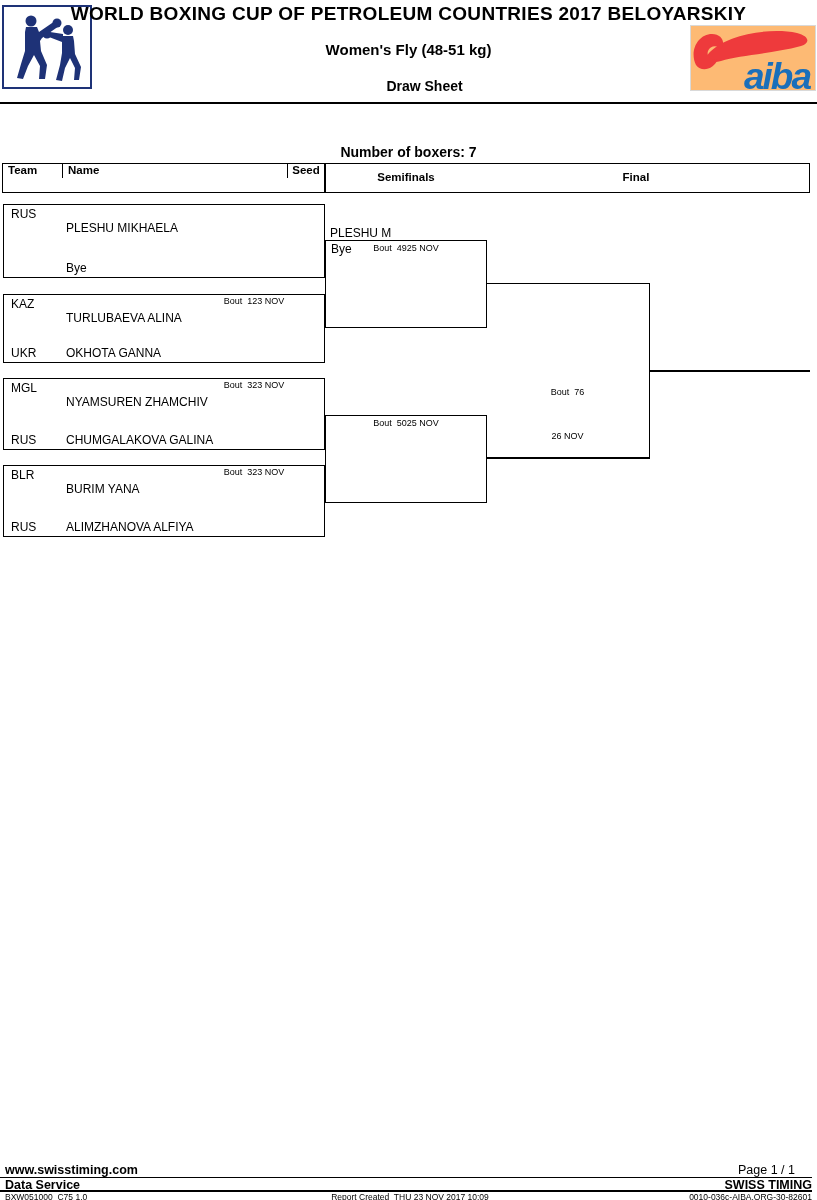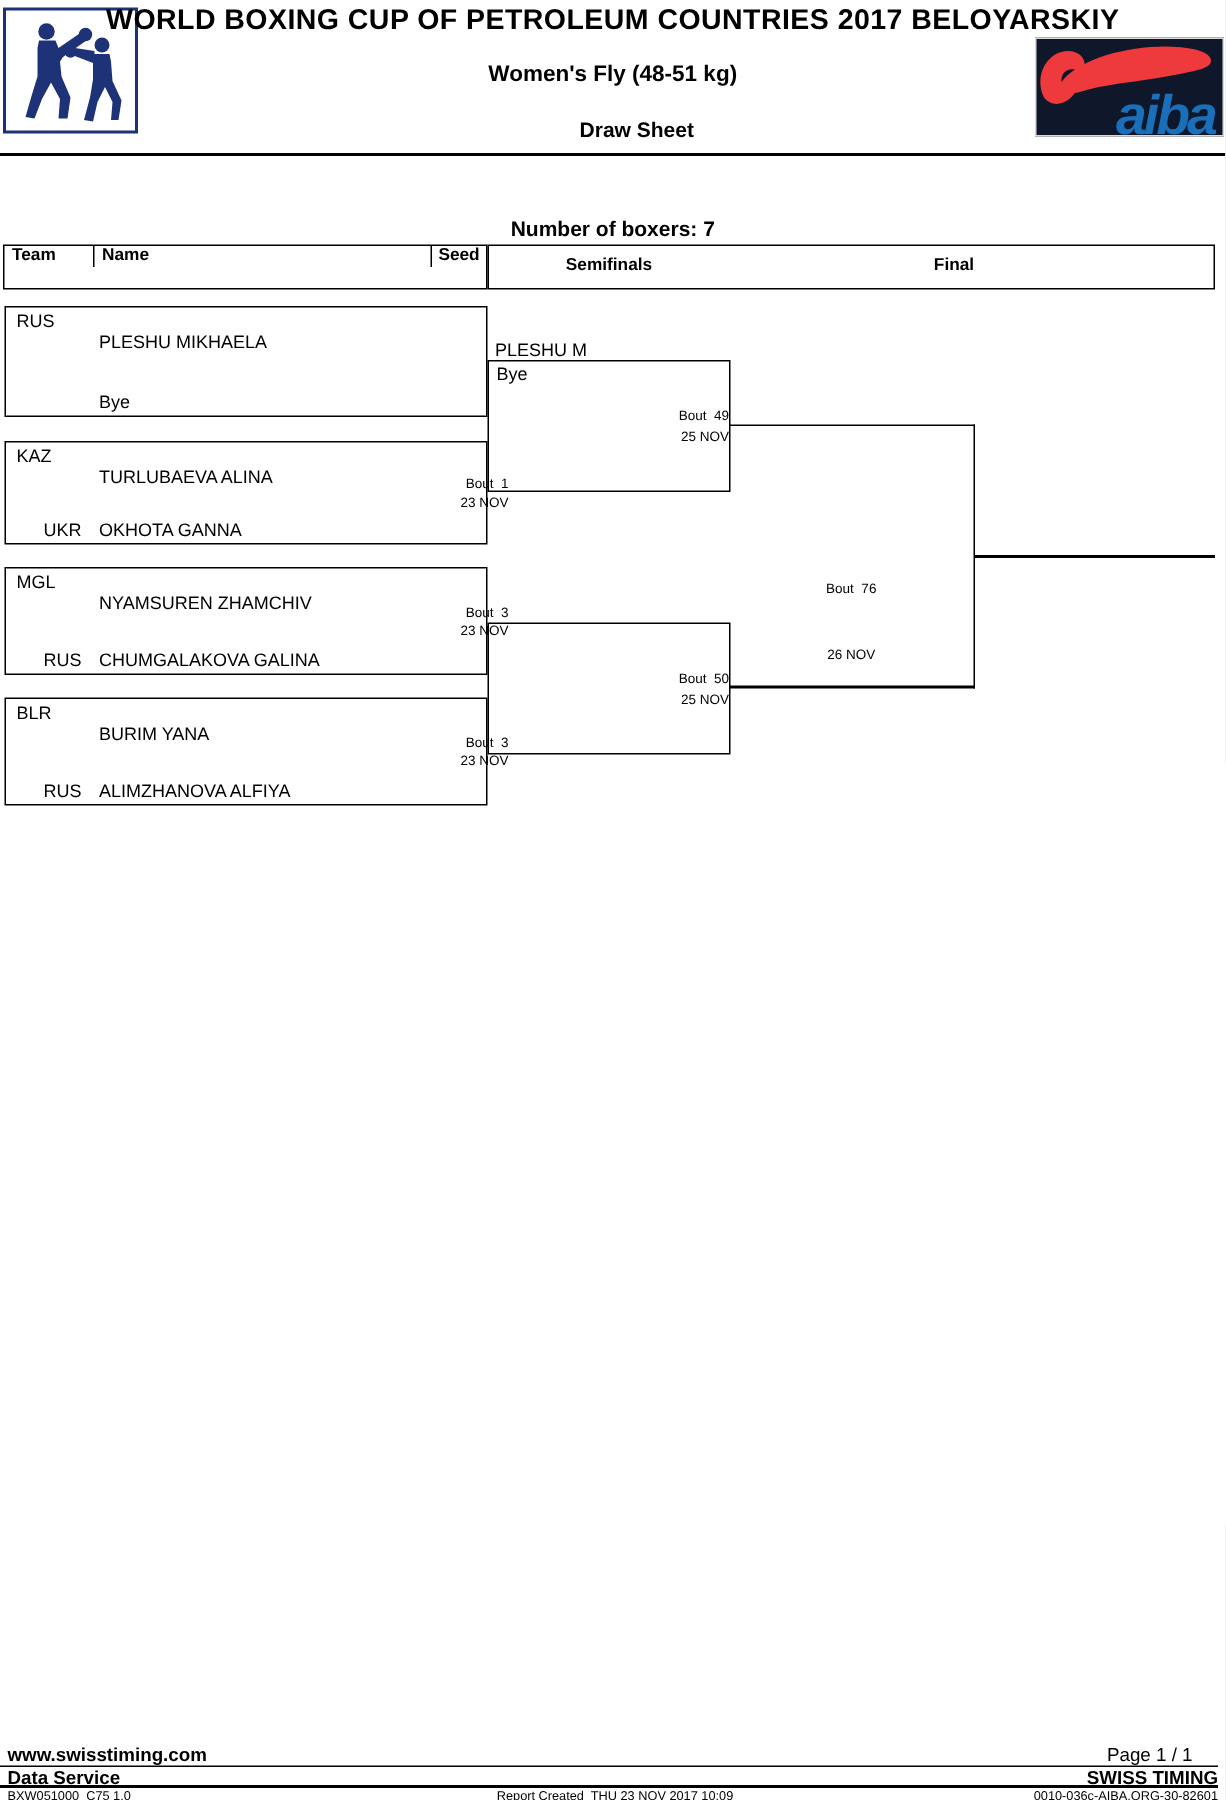--- a/index.html
+++ b/index.html
@@ -5,21 +5,21 @@
   html,body{margin:0;padding:0;background:#e8e8e8;}
   #page{position:relative;width:817px;height:1200px;background:#ffffff;margin:0 auto;
         font-family:"Liberation Sans","DejaVu Sans",sans-serif;color:#000;overflow:hidden;}
   .abs{position:absolute;}
   .ctr{left:0;width:817px;text-align:center;}
   .b{font-weight:bold;}
 
   
   .title{top:3px;font-size:19px;font-weight:bold;letter-spacing:.3px;z-index:3;}
   .boxers-logo{left:2px;top:5px;width:90px;height:84px;border:2px solid #1e3277;box-sizing:border-box;background:#fff;z-index:1;}
-  .aiba-logo{left:690px;top:25px;width:126px;height:66px;border:1px solid #d9d9d9;box-sizing:border-box;background:#0f172a;z-index:1;}
+  .aiba-logo{left:690px;top:25px;width:126px;height:66px;border:1px solid #d9d9d9;box-sizing:border-box;background:#fdba74;z-index:1;}
   .aiba-word{position:absolute;right:5px;bottom:-8px;font-size:37px;font-weight:bold;font-style:italic;
              letter-spacing:-2px;color:#1a6fba;}
   .weight-class{top:41px;font-size:15px;font-weight:bold;}
   .doc-type{top:78px;font-size:14px;font-weight:bold;margin-left:16px;}
   .as-of{top:109px;font-size:15px;font-weight:bold;}
   .boxer-count{top:144px;font-size:14px;font-weight:bold;}
   .top-rule{left:0;top:102px;width:817px;height:2px;background:#000;}
 
   
   .qf-table{left:2px;top:163px;width:323px;height:30px;border:1.5px solid #000;box-sizing:border-box;}
@@ -30,23 +30,23 @@
   .col-seed{width:36px;text-align:center;}
   .sf-final-header{left:325px;top:163px;width:485px;height:30px;border:1.5px solid #000;box-sizing:border-box;}
   .sfh{position:absolute;top:0;height:27px;line-height:27px;width:160px;text-align:center;font-size:11.5px;font-weight:bold;}
   .sfh-semifinals{left:0;}
   .sfh-final{left:230px;}
 
   
   .match-box{left:3px;width:322px;border:1.5px solid #000;box-sizing:border-box;}
   .slot{position:absolute;font-size:12px;white-space:nowrap;}
   .tt{left:7px;top:2px;} .tn{left:62px;top:16px;}
-  .bt{left:7px;bottom:2px;margin-left:18px;} .bn{left:62px;bottom:2px;}
-  .match-bout{position:absolute;left:165px;top:0;width:170px;height:100%;display:flex;flex-direction:column;
-              justify-content:center;text-align:right;font-size:9px;line-height:12.5px;white-space:pre;}
+  .bt{left:7px;bottom:2px;} .bn{left:62px;bottom:2px;}
+  .match-bout{position:absolute;left:165px;top:0;width:170px;height:100%;display:flex;flex-direction:row;
+              justify-content:center;text-align:left;font-size:9px;line-height:12.5px;white-space:pre;}
   .sf-box{left:325px;width:162px;height:88px;border:1.5px solid #000;box-sizing:border-box;}
   .sf-box .match-bout{left:0;width:100%;line-height:14px;}
   .sf-note{position:absolute;left:5px;top:1px;font-size:12px;}
   .sf-advancer{left:330px;top:226px;font-size:12px;}
   .conn{background:#000;}
   .final-bout{left:500px;top:356px;width:135px;text-align:center;font-size:9px;line-height:14.5px;white-space:pre;}
 
   
   .f-md{font-size:12.5px;}
   .f-sm{font-size:8.5px;white-space:pre;}

